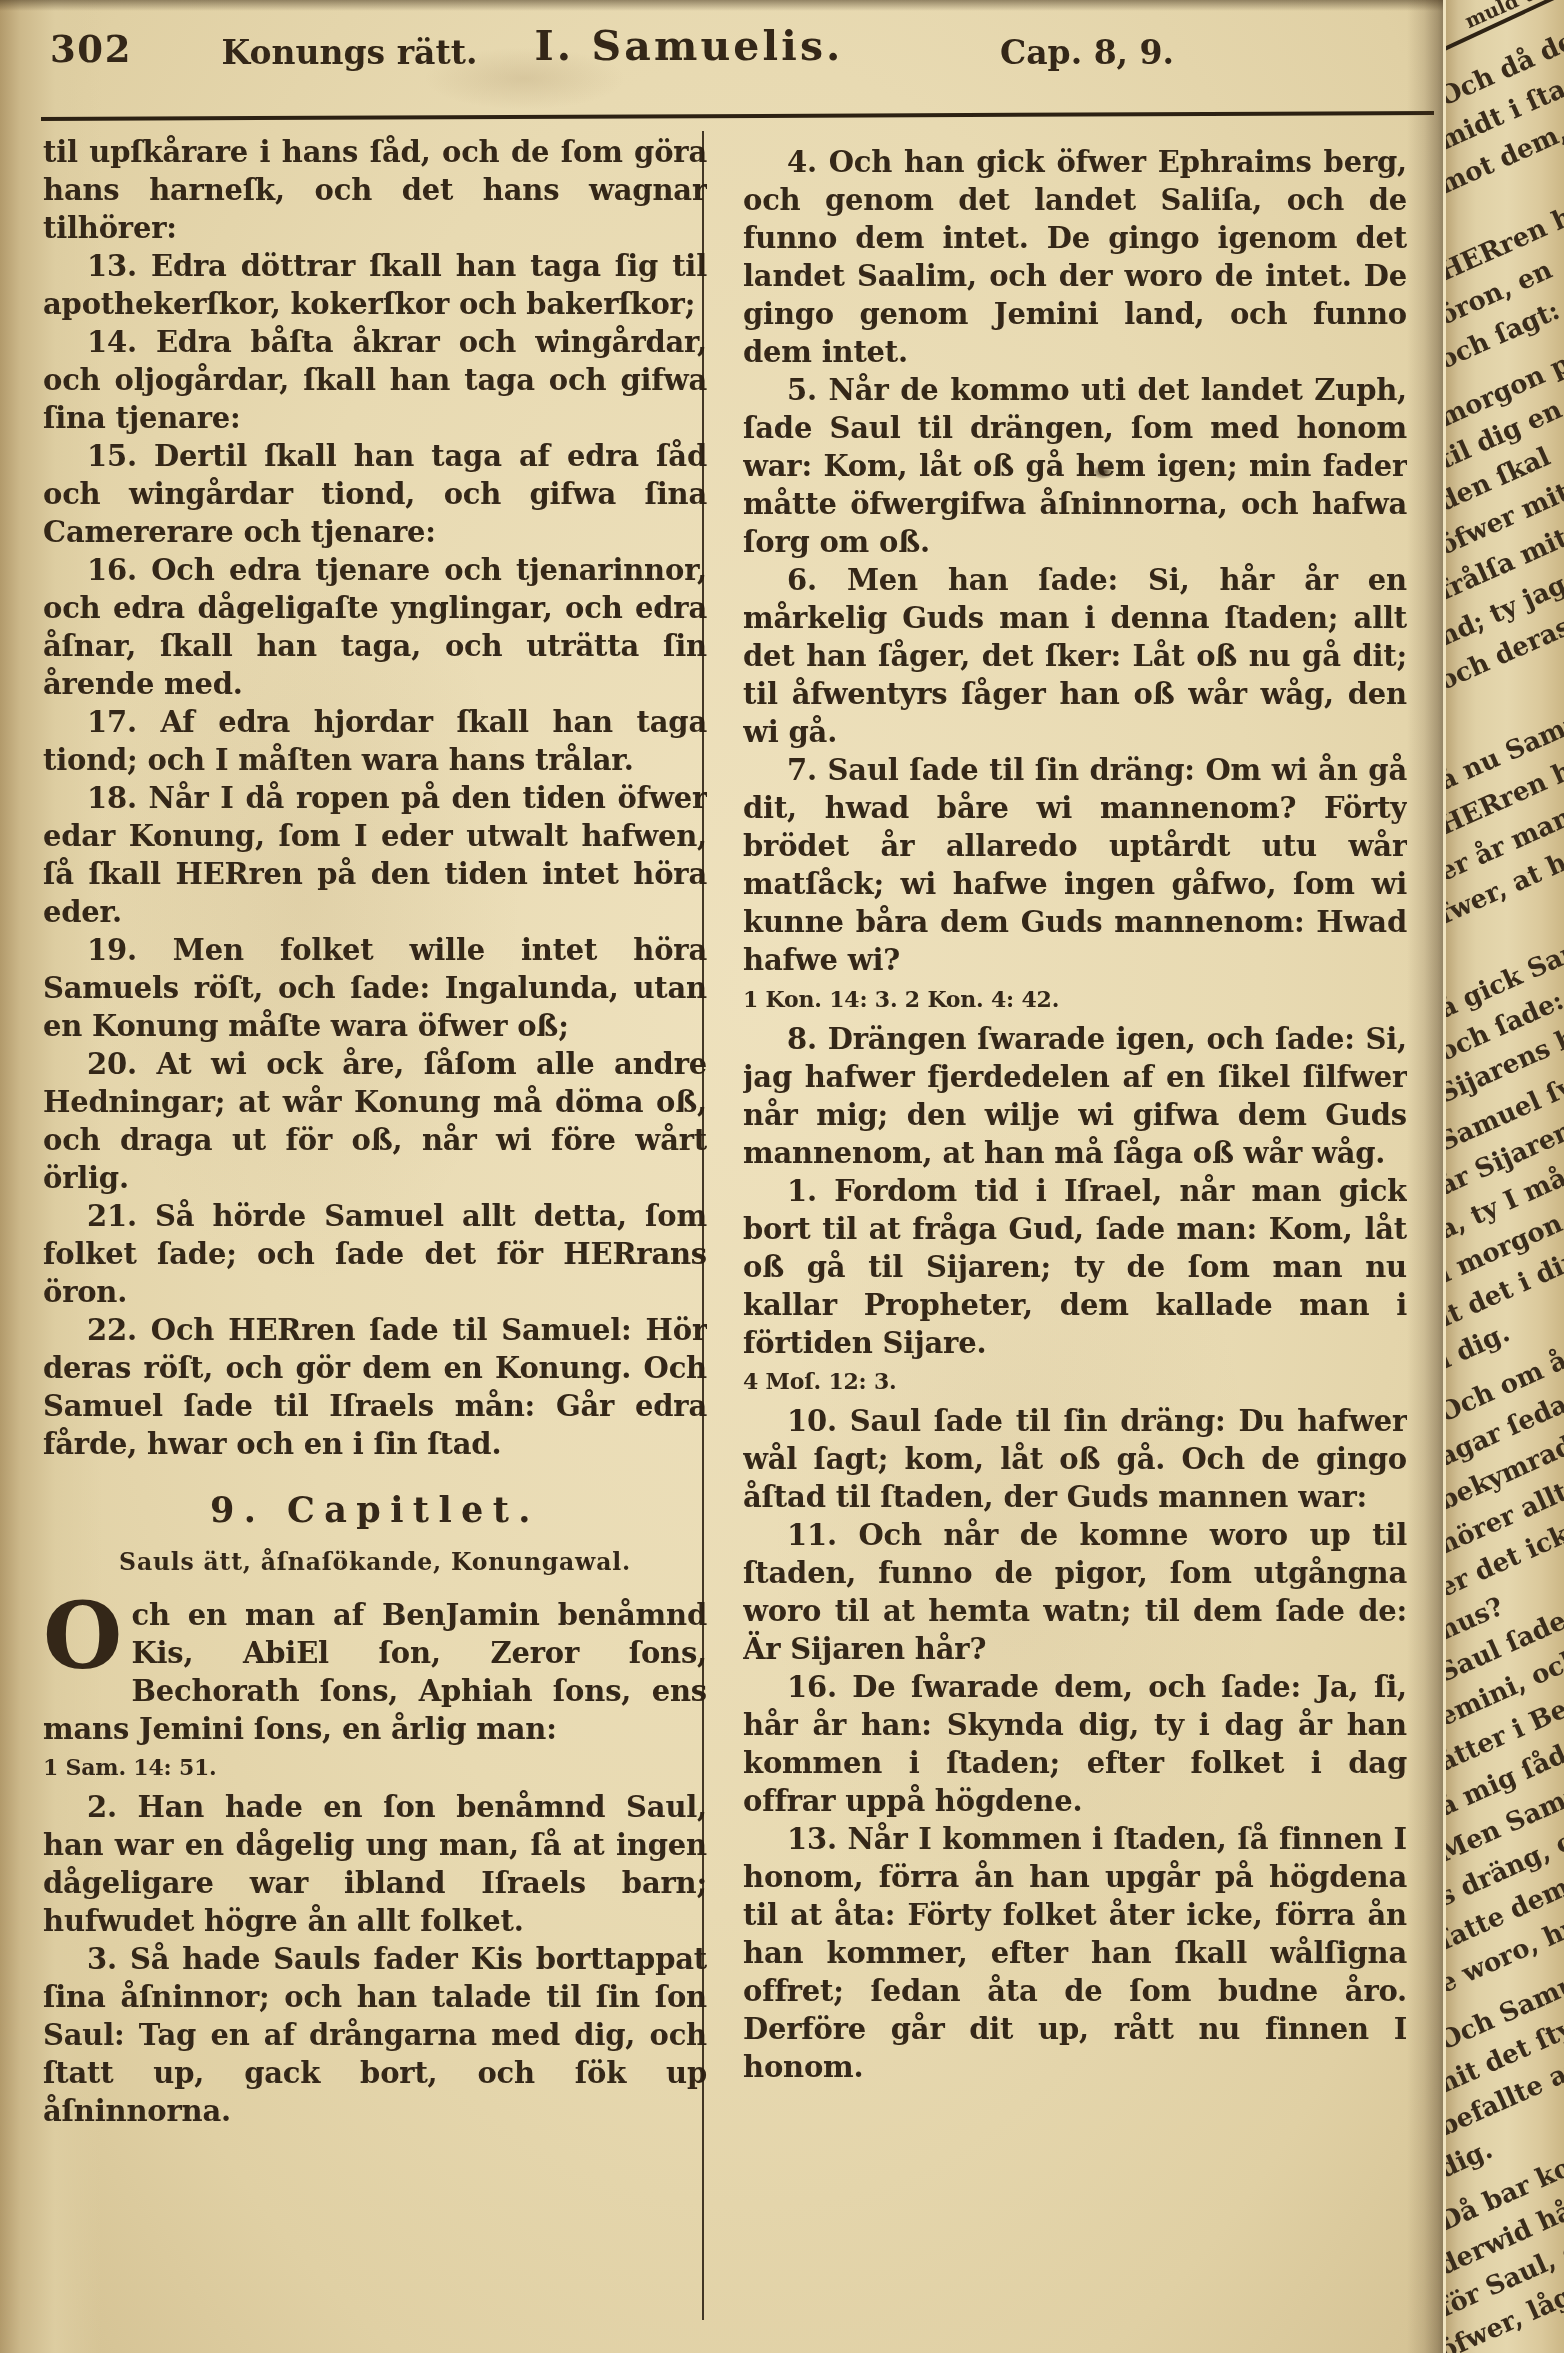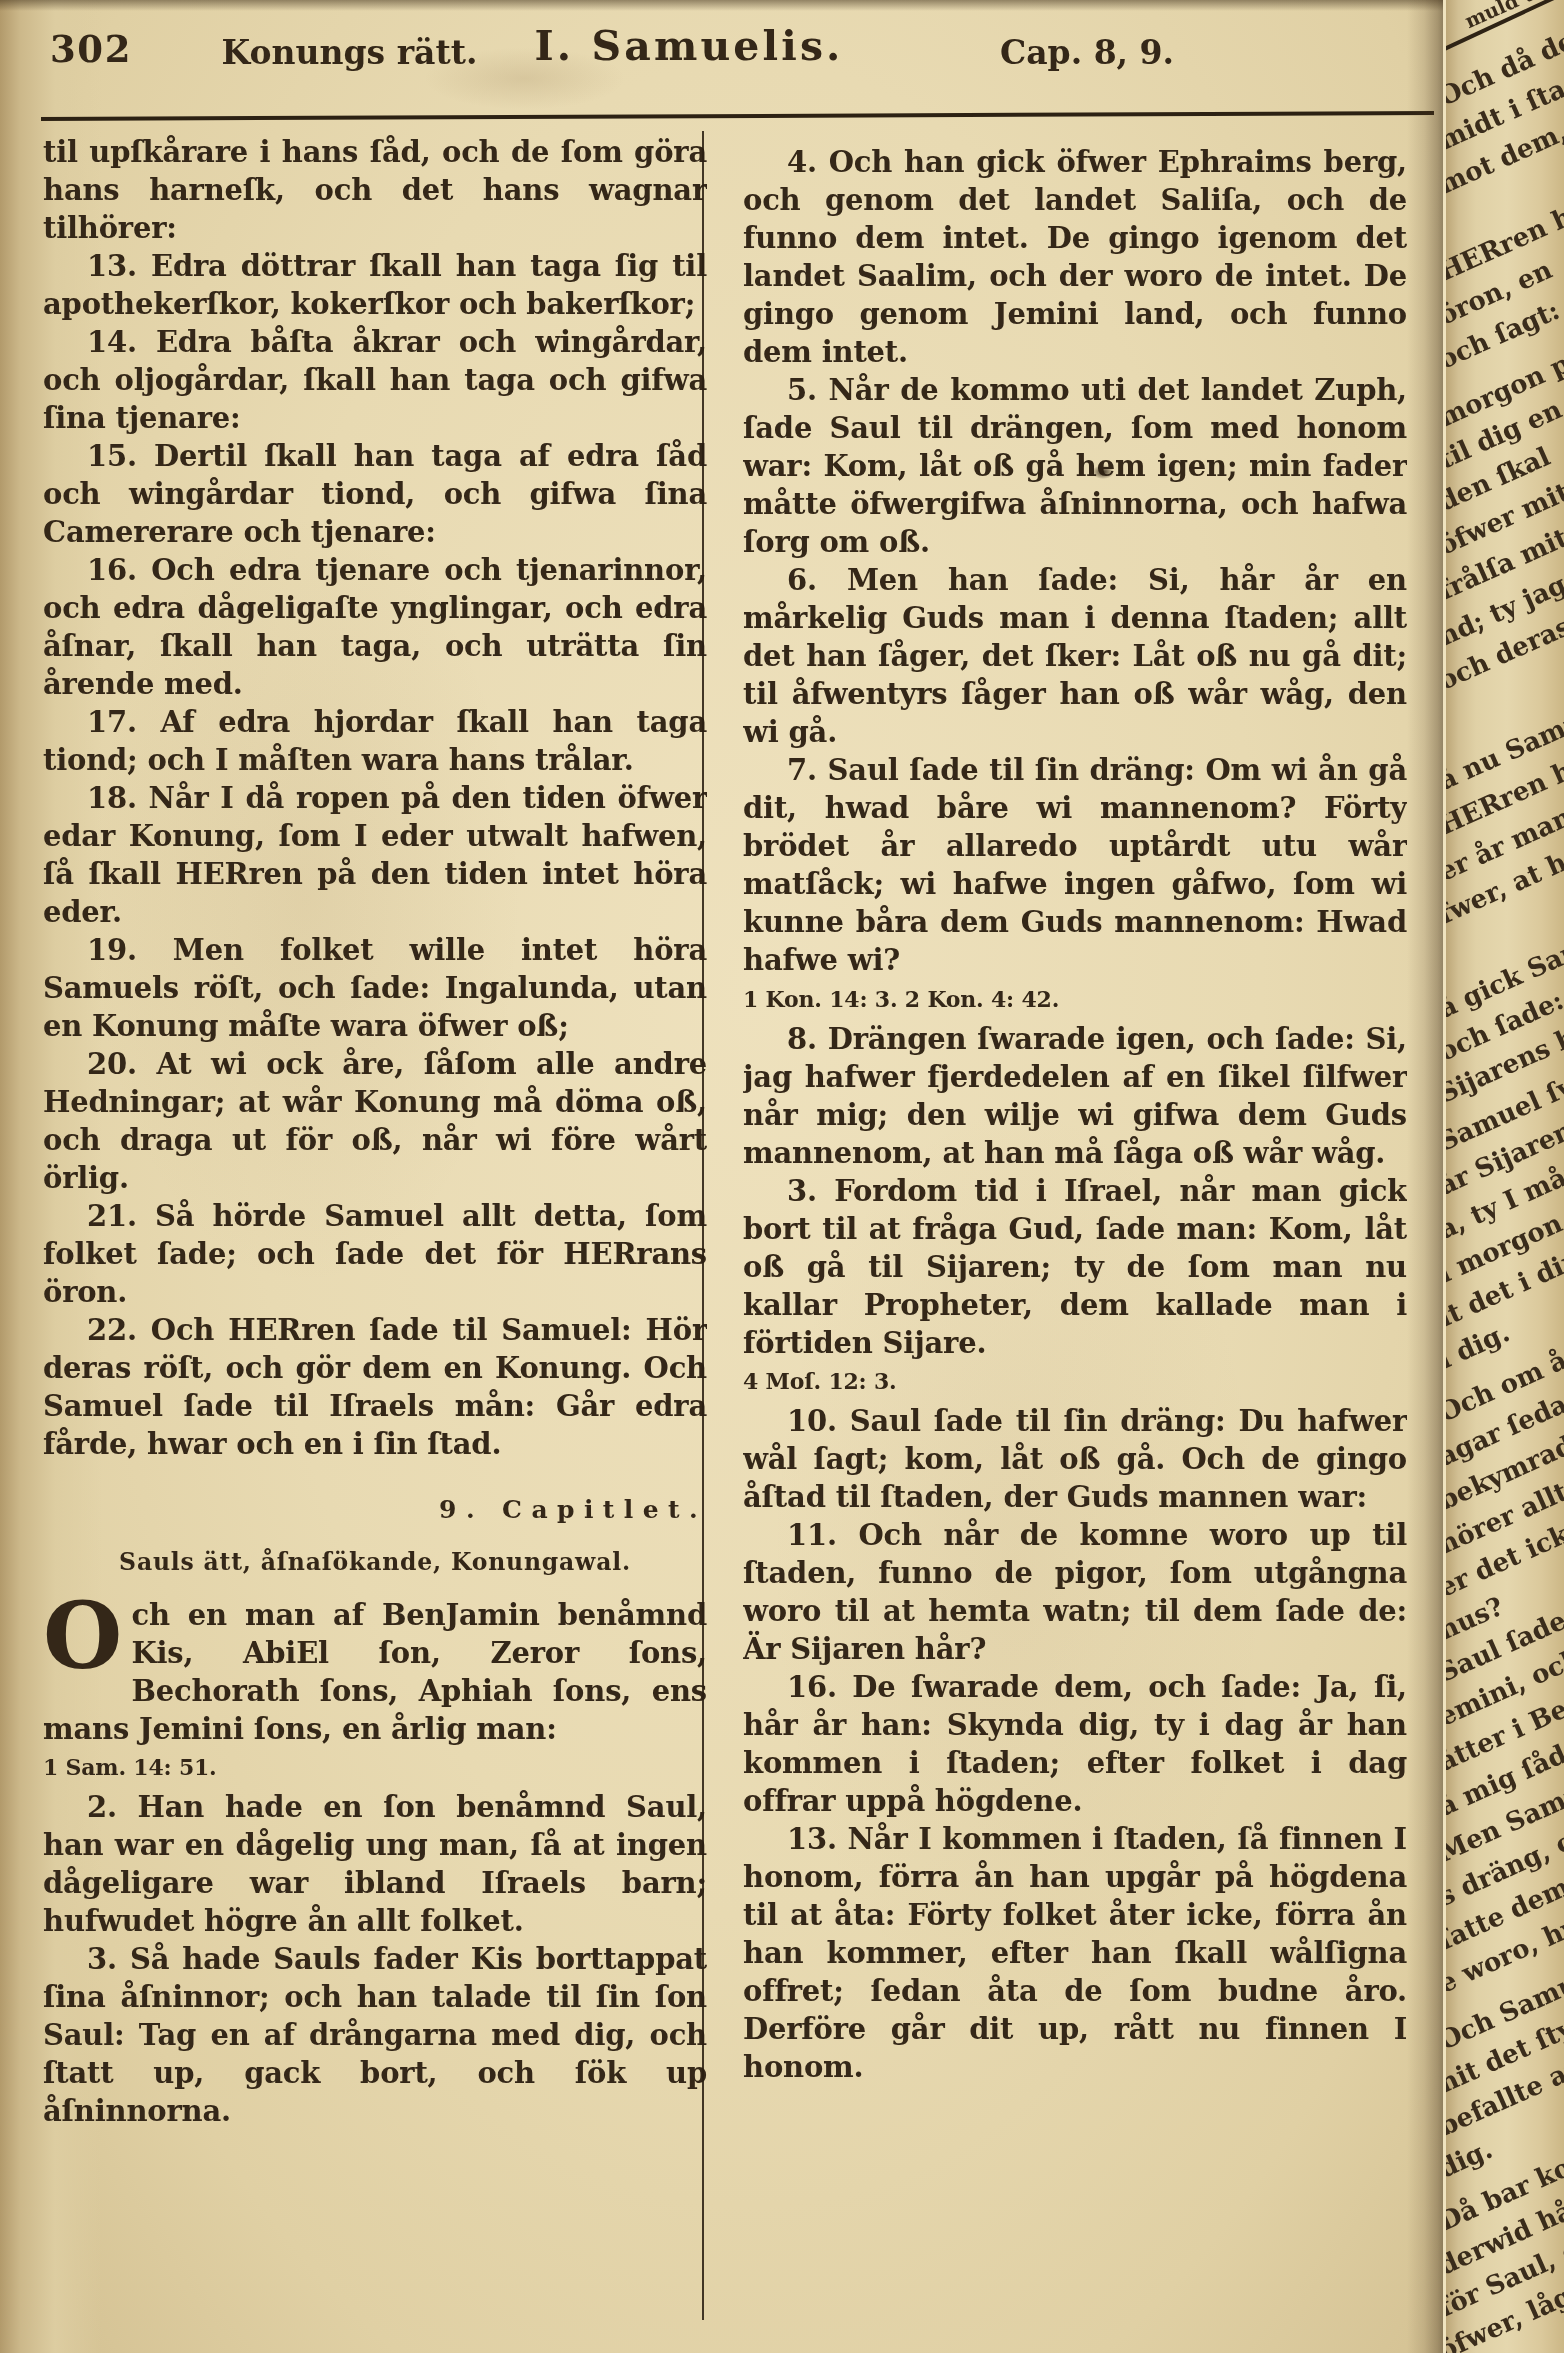--- a/index.html
+++ b/index.html
@@ -48,21 +48,21 @@
     color:#342718;font-size:29px;font-weight:bold;line-height:38px;
     text-align:justify;letter-spacing:-0.2px;
   }
   .col-left{left:43px;}
   .col-right{left:743px;margin-top:10px;}
   .divider{position:absolute;left:702px;top:131px;width:2.3px;height:2189px;
     background:rgba(42,31,17,0.88);}
   .blk{margin:0;}
   .blk.verse{text-indent:44px;}
   .blk.cont{text-indent:0;}
-  .blk.heading{text-align:right;text-indent:0;font-size:25px;letter-spacing:9.4px;
+  .blk.heading{text-align:center;text-indent:0;font-size:35px;letter-spacing:9.4px;
     margin:28px 0 15.6px;}
   .blk.subtitle{text-align:center;text-indent:0;font-size:23.5px;letter-spacing:0.8px;
     line-height:34px;margin:0 0 17px;}
   .blk.xref{text-align:left;text-indent:0;font-size:22px;line-height:36px;margin:1.6px 0 3.1px;}
   .dcap{float:left;font-size:91px;line-height:72px;margin:4.7px 9.4px 0 0;font-weight:bold;}
 
   
   .crease{position:absolute;left:1407px;top:0;width:38px;height:2354px;
     background:linear-gradient(90deg,rgba(88,66,38,0) 0%,rgba(88,66,38,0.16) 45%,
       rgba(70,50,26,0.36) 80%,rgba(52,38,19,0.5) 100%);}
@@ -115,21 +115,21 @@
       <div class="blk verse">3. Så hade Sauls fader Kis borttappat ſina åſninnor; och han talade til ſin ſon Saul: Tag en af drångarna med dig, och ſtatt up, gack bort, och ſök up åſninnorna.</div>
     </div>
   <div class="divider"></div>
   <div class="col col-right" id="col-right">
       <div class="blk verse">4. Och han gick öfwer Ephraims berg, och genom det landet Saliſa, och de funno dem intet. De gingo igenom det landet Saalim, och der woro de intet. De gingo genom Jemini land, och funno dem intet.</div>
       <div class="blk verse">5. Når de kommo uti det landet Zuph, ſade Saul til drängen, ſom med honom war: Kom, låt oß gå hem igen; min fader måtte öfwergifwa åſninnorna, och hafwa ſorg om oß.</div>
       <div class="blk verse">6. Men han ſade: Si, hår år en mårkelig Guds man i denna ſtaden; allt det han ſåger, det ſker: Låt oß nu gå dit; til åfwentyrs ſåger han oß wår wåg, den wi gå.</div>
       <div class="blk verse">7. Saul ſade til ſin dräng: Om wi ån gå dit, hwad båre wi mannenom? Förty brödet år allaredo uptårdt utu wår matſåck; wi hafwe ingen gåfwo, ſom wi kunne båra dem Guds mannenom: Hwad hafwe wi?</div>
       <div class="blk xref">1 Kon. 14: 3.  2 Kon. 4: 42.</div>
       <div class="blk verse">8. Drängen ſwarade igen, och ſade: Si, jag hafwer fjerdedelen af en ſikel ſilfwer når mig; den wilje wi gifwa dem Guds mannenom, at han må ſåga oß wår wåg.</div>
-      <div class="blk verse">3. Fordom tid i Iſrael, når man gick bort til at fråga Gud, ſade man: Kom, låt oß gå til Sijaren; ty de ſom man nu kallar Propheter, dem kallade man i förtiden Sijare.</div>
+      <div class="blk verse">1. Fordom tid i Iſrael, når man gick bort til at fråga Gud, ſade man: Kom, låt oß gå til Sijaren; ty de ſom man nu kallar Propheter, dem kallade man i förtiden Sijare.</div>
       <div class="blk xref">4 Moſ. 12: 3.</div>
       <div class="blk verse">10. Saul ſade til ſin dräng: Du hafwer wål ſagt; kom, låt oß gå. Och de gingo åſtad til ſtaden, der Guds mannen war:</div>
       <div class="blk verse">11. Och når de komne woro up til ſtaden, funno de pigor, ſom utgångna woro til at hemta watn; til dem ſade de: Är Sijaren hår?</div>
       <div class="blk verse">16. De ſwarade dem, och ſade: Ja, ſi, hår år han: Skynda dig, ty i dag år han kommen i ſtaden; efter folket i dag offrar uppå högdene.</div>
       <div class="blk verse">13. Når I kommen i ſtaden, ſå finnen I honom, förra ån han upgår på högdena til at åta: Förty folket åter icke, förra ån han kommer, efter han ſkall wålſigna offret; ſedan åta de ſom budne åro. Derföre går dit up, rått nu finnen I honom.</div>
     </div>
 
   <div class="stain stain3"></div>
 </div>
 

